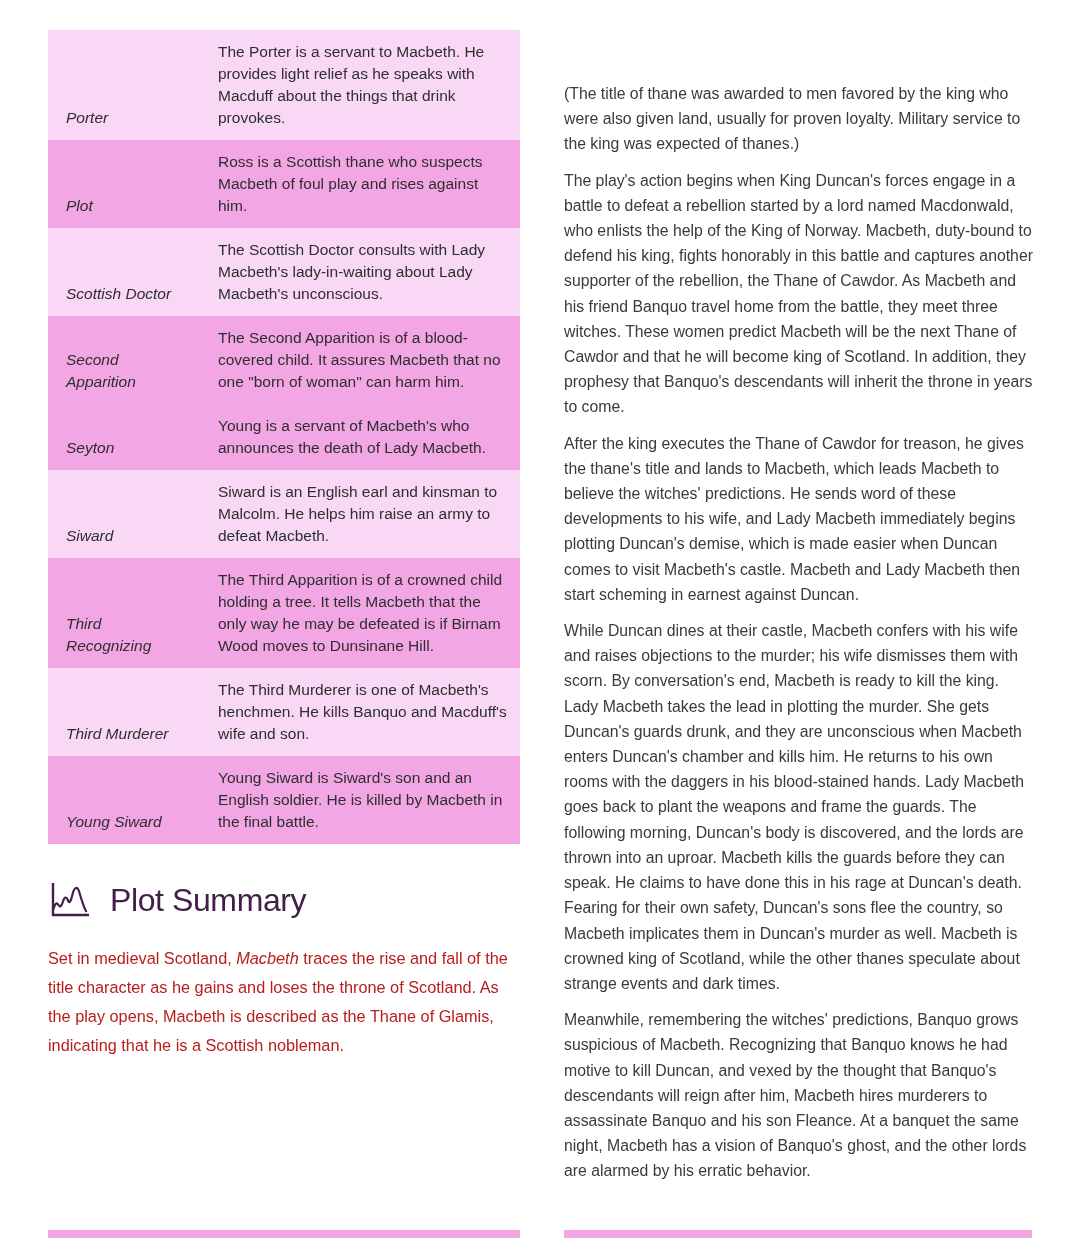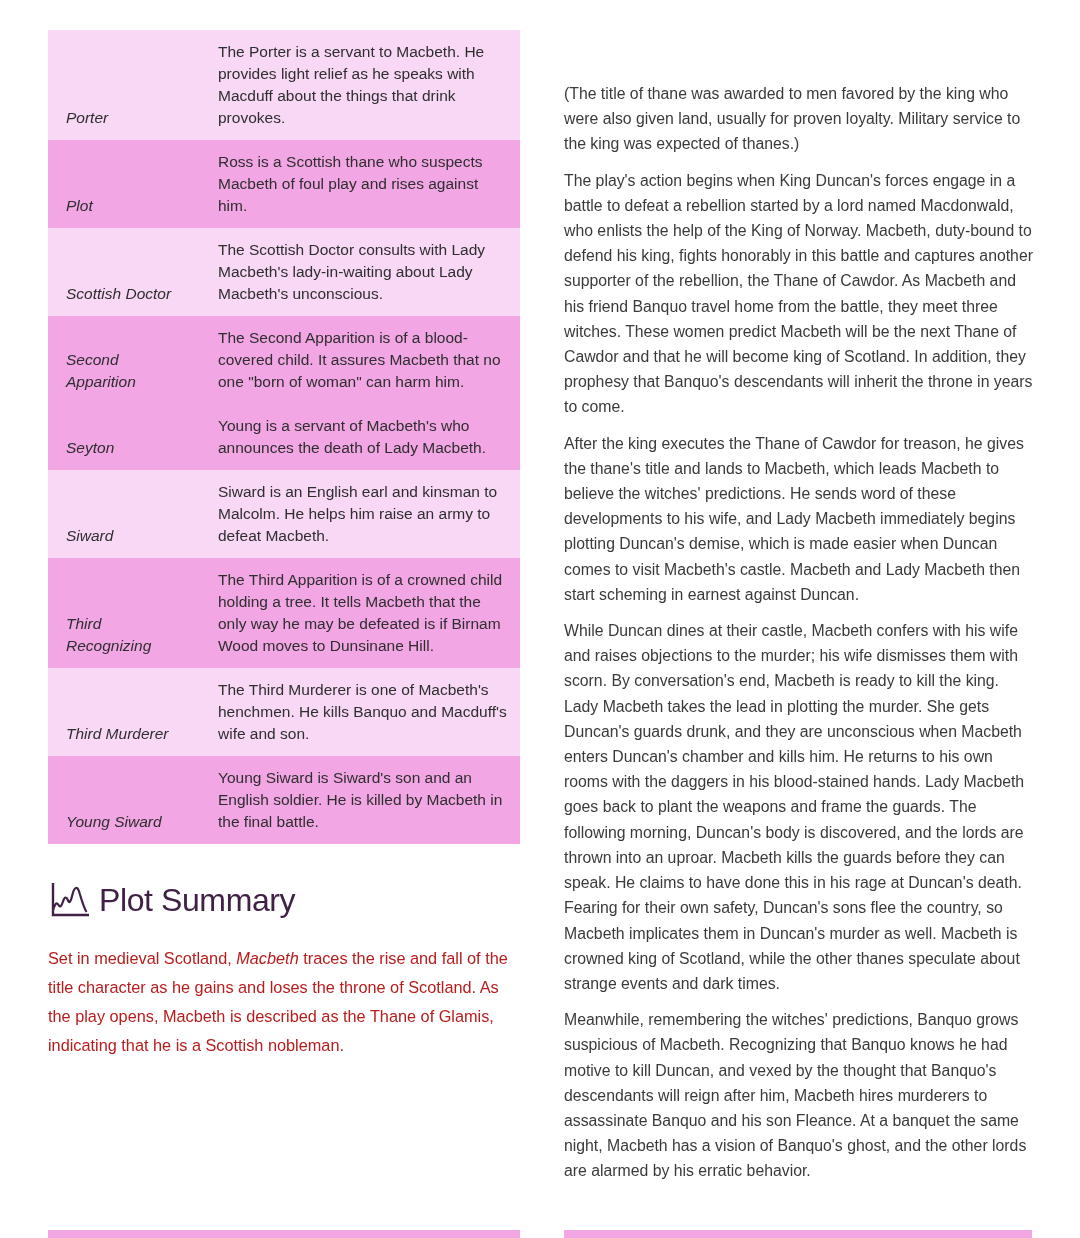--- a/index.html
+++ b/index.html
@@ -42,21 +42,21 @@
   }
   .cell.desc {
     flex: 1 1 auto;
     padding-right: 10px;
   }
   .cell.desc span { display: block; max-width: 294px; }
   
   .heading {
     display: flex;
     align-items: center;
-    gap: 7px;
+    gap: 18px;
     margin-top: 36px;
   }
   .heading svg { flex: 0 0 auto; display: block; }
   .heading .title {
     font-size: 32px;
     letter-spacing: -0.4px;
     color: #402145;
   }
   .intro {
     margin: 24px 0 0 0;

